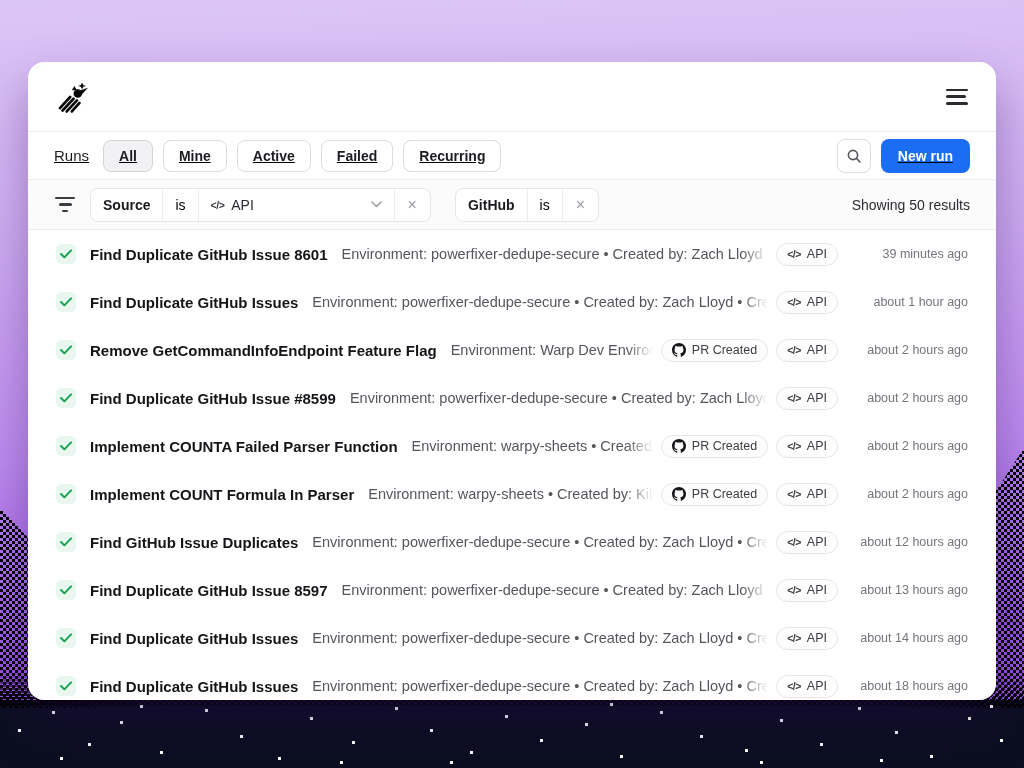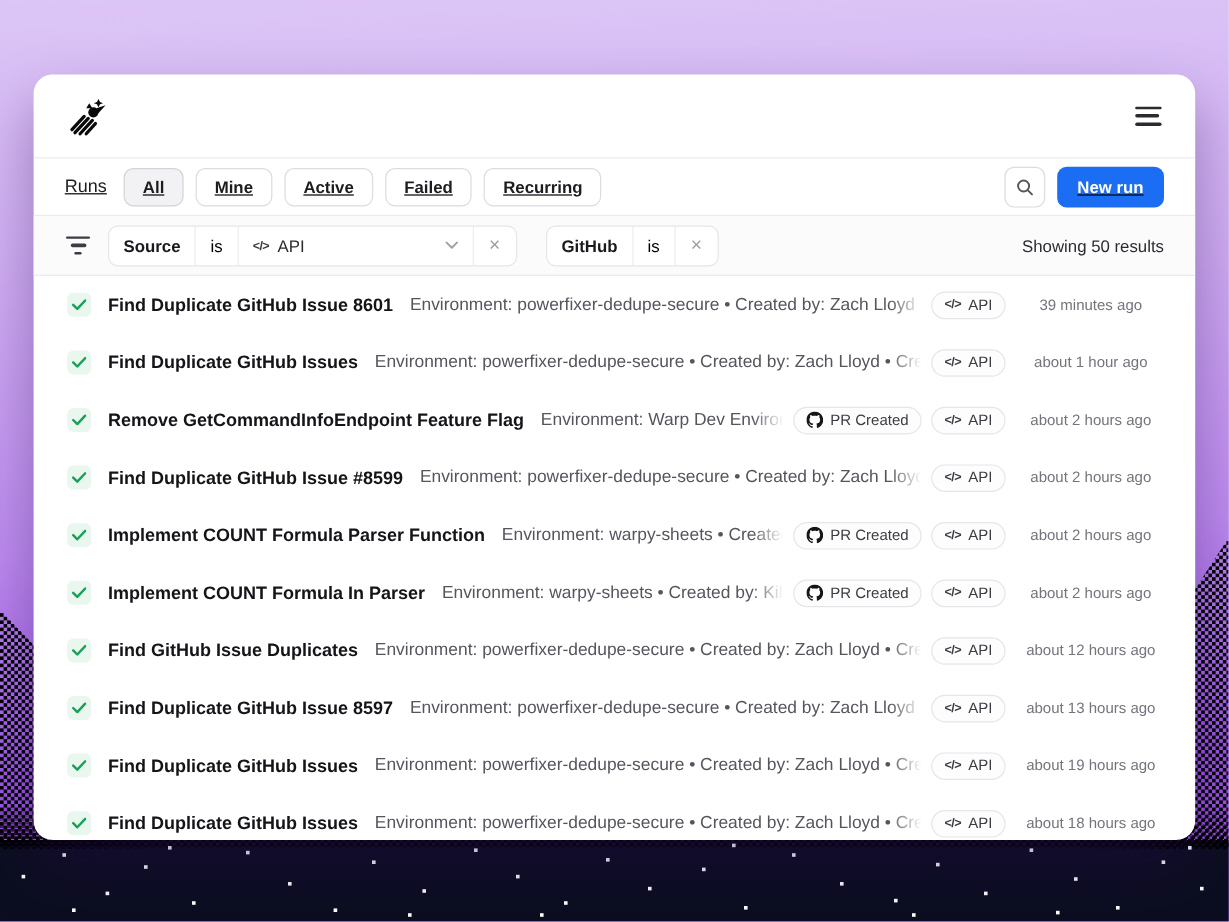--- a/index.html
+++ b/index.html
@@ -77,21 +77,21 @@
   .run-row { height:48px; display:flex; align-items:center; padding:0 28px; cursor:pointer; }
   .row-check { width:20px; height:20px; border-radius:5px; background:#e9f7ef; flex-shrink:0;
     display:flex; align-items:center; justify-content:center; margin-right:14px; }
   .run-title { font-size:15px; font-weight:700; color:#141419; white-space:nowrap; flex-shrink:0; }
   .run-meta { flex:1; margin-left:14px; font-size:14.5px; color:#55555e; white-space:nowrap; overflow:hidden;
     -webkit-mask-image:linear-gradient(to right,#000 calc(100% - 26px),transparent);
     mask-image:linear-gradient(to right,#000 calc(100% - 26px),transparent); }
   .badges { display:flex; gap:8px; margin:0 12px 0 8px; flex-shrink:0; }
   .badge { height:23px; display:flex; align-items:center; gap:6px; padding:0 10px;
     border:1px solid #e6e6ea; border-radius:12px; background:#fdfdfd; font-size:12.5px; color:#3c3c43; }
-  .run-time { width:118px; text-align:center; font-size:12.5px; color:#74747d; flex-shrink:0; white-space:nowrap; }
+  .run-time { width:118px; text-align:right; font-size:12.5px; color:#74747d; flex-shrink:0; white-space:nowrap; }
 </style>
 </head>
 <body>
 
 <div class="bg-band"></div>
 <div class="dither dither-mid"></div>
 <div class="dither dither-left"></div>
 <div class="dither dither-right"></div>
 <div class="stars"></div>
 
@@ -237,21 +237,21 @@
           </span>
         </span>
         <span class="run-time">about 2 hours ago</span>
       </div>
       <div class="run-row">
         <span class="row-check">
           <svg width="12" height="10" viewBox="0 0 12 10">
             <polyline points="1,5 4.4,8.4 11,1.4" fill="none" stroke="#18a05a" stroke-width="2" stroke-linecap="round" stroke-linejoin="round"></polyline>
           </svg>
         </span>
-        <span class="run-title">Implement COUNT Formula Parser Function</span>
+        <span class="run-title">Implement COUNTA Failed Parser Function</span>
         <span class="run-meta">Environment: warpy-sheets • Created by: Killian Jacks</span>
         <span class="badges">
           <span class="badge">
             <svg width="14" height="14" viewBox="0 0 24 24">
               <path fill="#16161a" d="M12 0C5.37 0 0 5.37 0 12c0 5.3 3.44 9.8 8.2 11.39.6.11.82-.26.82-.58l-.01-2.04c-3.34.73-4.04-1.61-4.04-1.61-.55-1.39-1.33-1.76-1.33-1.76-1.09-.74.08-.73.08-.73 1.2.09 1.84 1.24 1.84 1.24 1.07 1.83 2.8 1.3 3.49 1 .11-.78.42-1.31.76-1.61-2.67-.3-5.47-1.33-5.47-5.93 0-1.31.47-2.38 1.24-3.22-.14-.3-.54-1.52.1-3.18 0 0 1.01-.32 3.3 1.23.96-.27 1.98-.4 3-.4s2.04.13 3 .4c2.28-1.55 3.29-1.23 3.29-1.23.64 1.66.24 2.88.12 3.18.77.84 1.23 1.91 1.23 3.22 0 4.61-2.8 5.62-5.48 5.92.42.36.81 1.1.81 2.22l-.01 3.29c0 .32.21.69.82.57C20.57 21.8 24 17.3 24 12c0-6.63-5.37-12-12-12z"></path>
             </svg>
             <span>PR Created</span>
           </span>
           <span class="badge">
             <span class="code-glyph">&lt;/&gt;</span>
@@ -321,21 +321,21 @@
           </svg>
         </span>
         <span class="run-title">Find Duplicate GitHub Issues</span>
         <span class="run-meta">Environment: powerfixer-dedupe-secure • Created by: Zach Lloyd • Credits used</span>
         <span class="badges">
           <span class="badge">
             <span class="code-glyph">&lt;/&gt;</span>
             <span>API</span>
           </span>
         </span>
-        <span class="run-time">about 19 hours ago</span>
+        <span class="run-time">about 14 hours ago</span>
       </div>
       <div class="run-row">
         <span class="row-check">
           <svg width="12" height="10" viewBox="0 0 12 10">
             <polyline points="1,5 4.4,8.4 11,1.4" fill="none" stroke="#18a05a" stroke-width="2" stroke-linecap="round" stroke-linejoin="round"></polyline>
           </svg>
         </span>
         <span class="run-title">Find Duplicate GitHub Issues</span>
         <span class="run-meta">Environment: powerfixer-dedupe-secure • Created by: Zach Lloyd • Credits used</span>
         <span class="badges">

